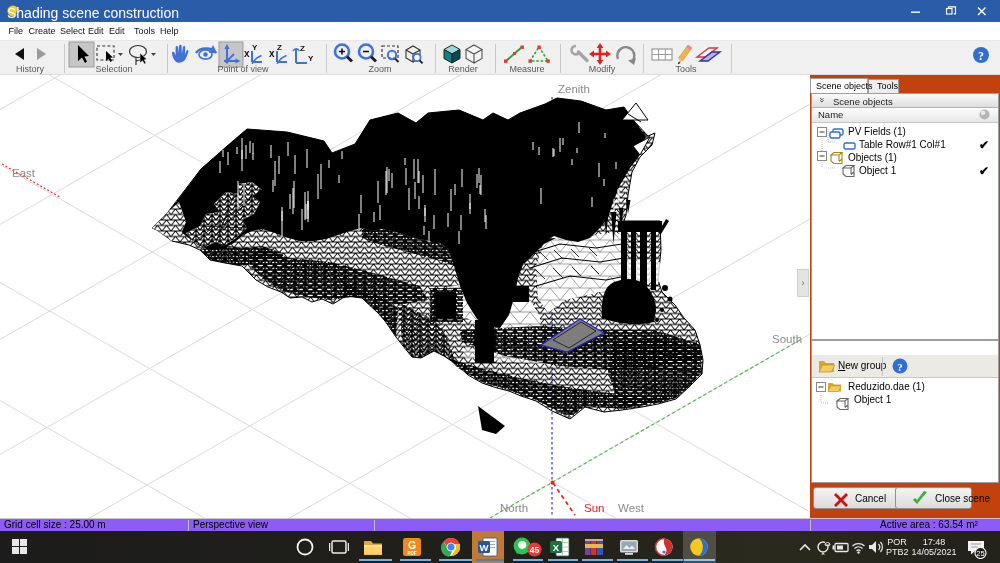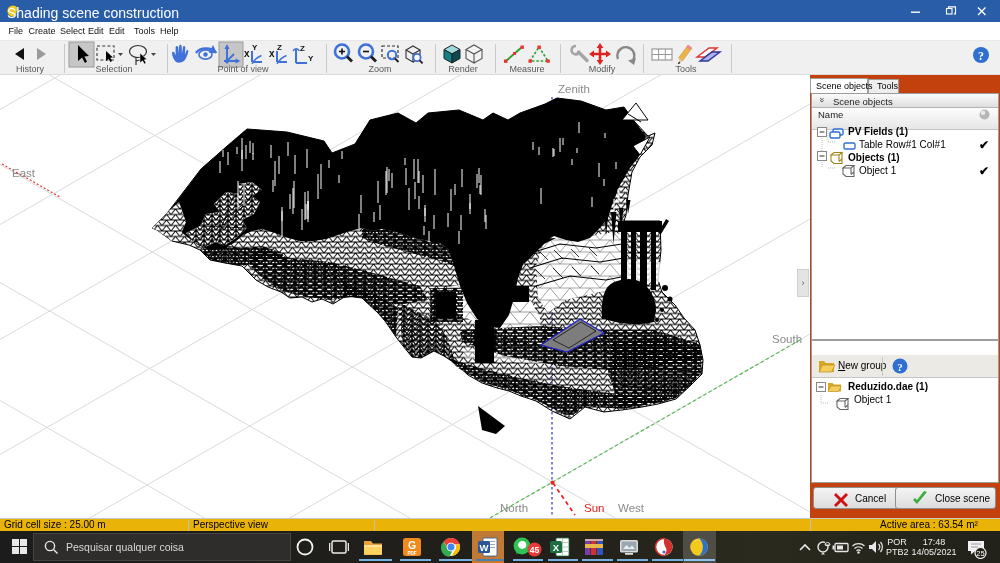--- a/index.html
+++ b/index.html
@@ -14,29 +14,29 @@
 
 #toolbar{left:0;top:40px;width:1000px;height:35px;background:#f0f0f0;border-top:1px solid #e8e8e8;border-bottom:1px solid #dcdcdc}
 .tsep{position:absolute;top:3px;width:1px;height:29px;background:#c9c9c9}
 .tlabel{position:absolute;top:23px;font-size:9px;color:#585858;width:120px;text-align:center}
 
 #view{left:0;top:75px;width:810px;height:443px;background:#fff;overflow:hidden}
 
 #panel{left:810px;top:75px;width:190px;height:443px;background:#c2410c;font-size:10px}
 .box{position:absolute;border:1px solid #9d9d9d;background:#fff}
 .hdr{position:absolute;left:0;top:0;right:0;height:14px;background:linear-gradient(#fbfbfb,#dedede);border-bottom:1px solid #b3b3b3;color:#222}
-.colhdr{position:absolute;left:0;top:14px;right:0;height:22px;background:linear-gradient(#fdfdfd,#e6e6e6);border-bottom:1px solid #c6c6c6;color:#222}
+.colhdr{position:absolute;left:0;top:14px;right:0;height:15px;background:linear-gradient(#fdfdfd,#e6e6e6);border-bottom:1px solid #c6c6c6;color:#222}
 .chev{position:absolute;left:7px;top:1px;font-size:9px;color:#333;transform:rotate(90deg)}
 .trow{position:absolute;left:0;height:13px;white-space:nowrap;color:#000}
-.bold{font-weight:bold}
+.bold{font-weight:normal}
 .check{position:absolute;font-weight:bold;font-size:12px;color:#000}
 
 .btn{position:absolute;height:22px;background:linear-gradient(#f4f4f4,#dcdcdc);border:1px solid #8f8f8f;border-radius:3px;font-size:10px;color:#000;text-align:center;white-space:nowrap}
 
-#statusbar{left:0;top:518px;width:1000px;height:13px;background:#eab308;border-top:1px solid #c8c8c8;font-size:10px;color:#000}
+#statusbar{left:0;top:518px;width:1000px;height:13px;background:#8b5cf6;border-top:1px solid #c8c8c8;font-size:10px;color:#000}
 
 #taskbar{left:0;top:531px;width:1000px;height:32px;background:linear-gradient(90deg,#1c1c1c 0%,#21201a 55%,#2b2a1e 75%,#22211a 100%)}
 #search{position:absolute;left:33px;top:2px;width:258px;height:28px;background:#2e2d2b;border:1px solid #454442;color:#d8d8d8;font-size:10.5px}
 .ticon{position:absolute;top:6px;width:20px;height:20px}
 .uline{position:absolute;top:28px;height:2px;background:#76aede}
 .traytxt{position:absolute;color:#f0f0f0;font-size:9px;line-height:9.5px;text-align:center}
 </style></head>
 <body>
 <div id="app">
 
@@ -341,21 +341,21 @@
     <span class="trow bold" style="left:36px;top:40px">Reduzido.dae (1)</span>
     <span class="trow" style="left:42px;top:53px">Object 1</span>
   </div>
 
   <div class="btn" style="left:3px;top:412px;width:102px">
     <svg style="position:absolute;left:20px;top:5px" width="14" height="14" viewBox="0 0 14 14">
           <path d="M2,0 L7,5 L12,0 L14,2 L9,7 L14,12 L12,14 L7,9 L2,14 L0,12 L5,7 L0,2 Z" fill="#cc1111"></path>
         </svg>
     <span style="position:absolute;left:41px;top:5px">Cancel</span>
   </div>
-  <div class="btn" style="left:85px;top:412px;width:101px">
+  <div class="btn" style="left:85px;top:412px;width:77px">
     <svg style="position:absolute;left:16px;top:3px" width="16" height="16" viewBox="0 0 16 16">
           <path d="M1,9 L5,13 L15,1 L12,0 L5,9 L3,7 Z" fill="#3fae3f"></path>
         </svg>
     <span style="position:absolute;left:39px;top:5px">Close scene</span>
   </div>
 </div>
 
 <div class="abs" style="left:797px;top:269px;width:12px;height:28px;background:#e4e4e4;border:1px solid #cfcfcf;color:#666;font-size:9px;line-height:26px;text-align:center">›</div>
 
 <div id="statusbar" class="abs">
@@ -369,27 +369,20 @@
 
 <div id="taskbar" class="abs">
 
   <svg class="abs" style="left:12px;top:8px" width="15" height="15" viewBox="0 0 15 15">
     <rect x="0" y="0" width="7" height="7" fill="#e8e8e8"></rect>
         <rect x="8" y="0" width="7" height="7" fill="#e8e8e8"></rect>
     <rect x="0" y="8" width="7" height="7" fill="#e8e8e8"></rect>
         <rect x="8" y="8" width="7" height="7" fill="#e8e8e8"></rect>
   </svg>
 
-  <div id="search">
-    <svg style="position:absolute;left:10px;top:6px" width="15" height="15" viewBox="0 0 15 15">
-      <circle cx="6" cy="6" r="4.6" fill="none" stroke="#e8e8e8" stroke-width="1.4"></circle>
-      <path d="M9.5,9.5 l4,4" stroke="#e8e8e8" stroke-width="1.4"></path>
-    </svg>
-    <span style="position:absolute;left:32px;top:7px">Pesquisar qualquer coisa</span>
-  </div>
 
   <svg class="ticon" style="left:295px">
         <circle cx="10" cy="10" r="7.5" fill="none" stroke="#f2f2f2" stroke-width="1.8"></circle>
       </svg>
 
   <svg class="ticon" style="left:329px" viewBox="0 0 20 20">
     <rect x="3" y="4" width="14" height="12" rx="1.5" fill="none" stroke="#ececec" stroke-width="1.5"></rect>
     <path d="M0.5,6 v8 M19.5,6 v8" stroke="#ececec" stroke-width="1.5"></path>
   </svg>
 

